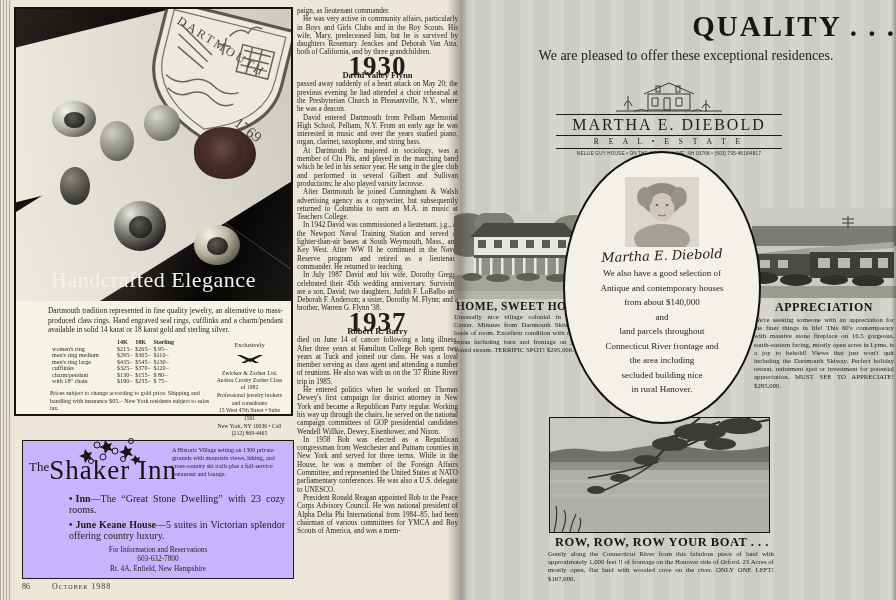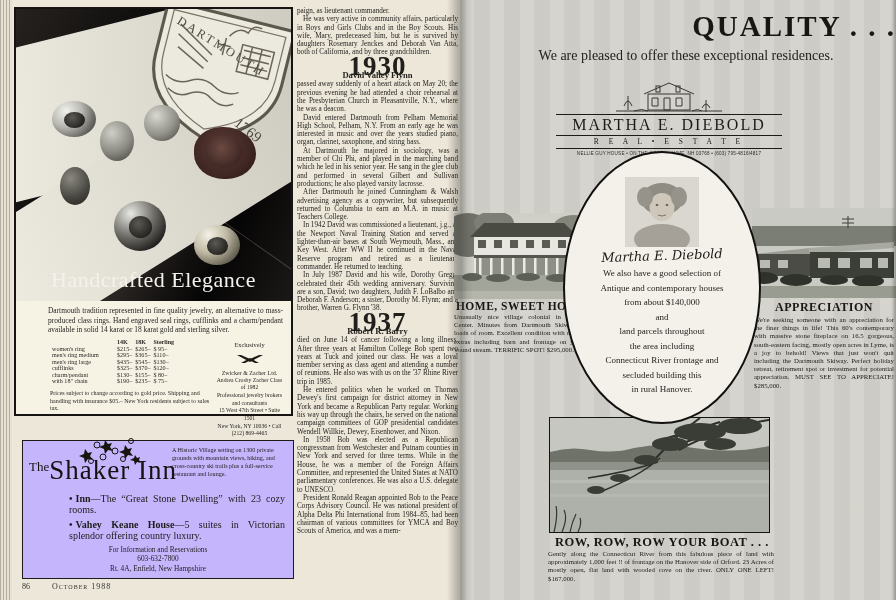--- a/index.html
+++ b/index.html
@@ -270,21 +270,21 @@
               <circle cx="48" cy="22" r="2.5"></circle>
             <circle cx="16" cy="24" r="2.5"></circle>
               <circle cx="56" cy="4" r="2.5"></circle>
           </g>
         </svg>
         <div class="shaker-logo"><span class="the">The</span><span class="big">Shaker Inn</span></div>
         <p class="shaker-intro">A Historic Village setting on 1300 private grounds with mountain views, hiking, and cross-country ski trails plus a full-service restaurant and lounge.</p>
       </div>
       <ul class="shaker-bullets">
         <li><b>Inn</b><span>—The “Great Stone Dwelling” with 23 cozy rooms.</span></li>
-        <li><b>Vahey Keane House</b><span>—5 suites in Victorian splendor offering country luxury.</span></li>
+        <li><b>June Keane House</b><span>—5 suites in Victorian splendor offering country luxury.</span></li>
       </ul>
       <div class="shaker-contact">
         <div>For Information and Reservations</div>
         <div>603-632-7800</div>
         <div>Rt. 4A, Enfield, New Hampshire</div>
       </div>
     </div>
 
     <div class="footer">
       <span class="pageno">86</span><span class="issue">October 1988</span>
@@ -394,23 +394,23 @@
         <ellipse cx="20" cy="20" rx="8" ry="10" fill="#96938b"></ellipse>
         <ellipse cx="54" cy="20" rx="8" ry="10" fill="#96938b"></ellipse>
       </svg>
       <div class="signature">Martha E. Diebold</div>
       <div class="oval-lines">
         <div>We also have a good selection of</div>
         <div>Antique and contemporary houses</div>
         <div>from about $140,000</div>
         <div>and</div>
         <div>land parcels throughout</div>
+        <div>Connecticut River frontage and</div>
         <div>the area including</div>
-        <div>Connecticut River frontage and</div>
-        <div>secluded building this</div>
+        <div>secluded building nice</div>
         <div>in rural Hanover.</div>
       </div>
     </div>
 
     <div class="photo-frame ph-lake">
       <svg viewBox="0 0 219 114" width="219" height="114">
         <rect width="219" height="114" fill="#c6c7c1"></rect>
         <path d="M0 34 q20 -6 40 -2 q24 4 44 -2 q30 -6 60 0 q40 6 75 -2 L219 46 L0 46 Z" fill="#6f7269"></path>
         <rect x="0" y="44" width="219" height="70" fill="#aeb1aa"></rect>
         <rect x="0" y="44" width="219" height="8" fill="#8f928a"></rect>

